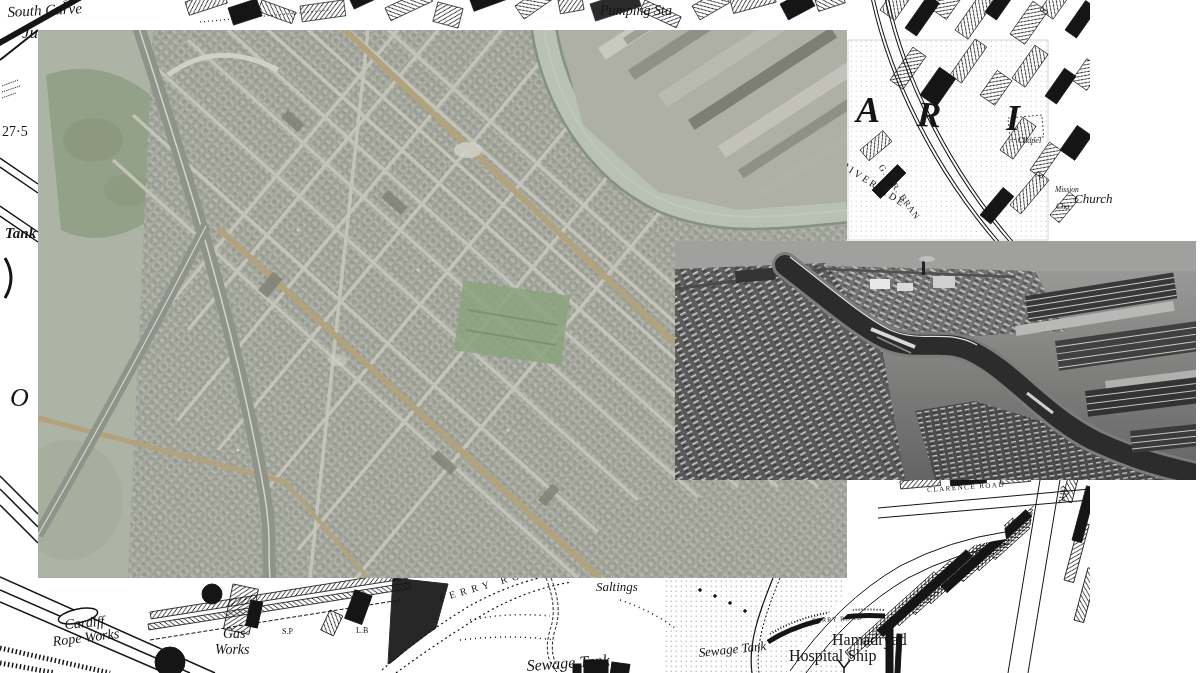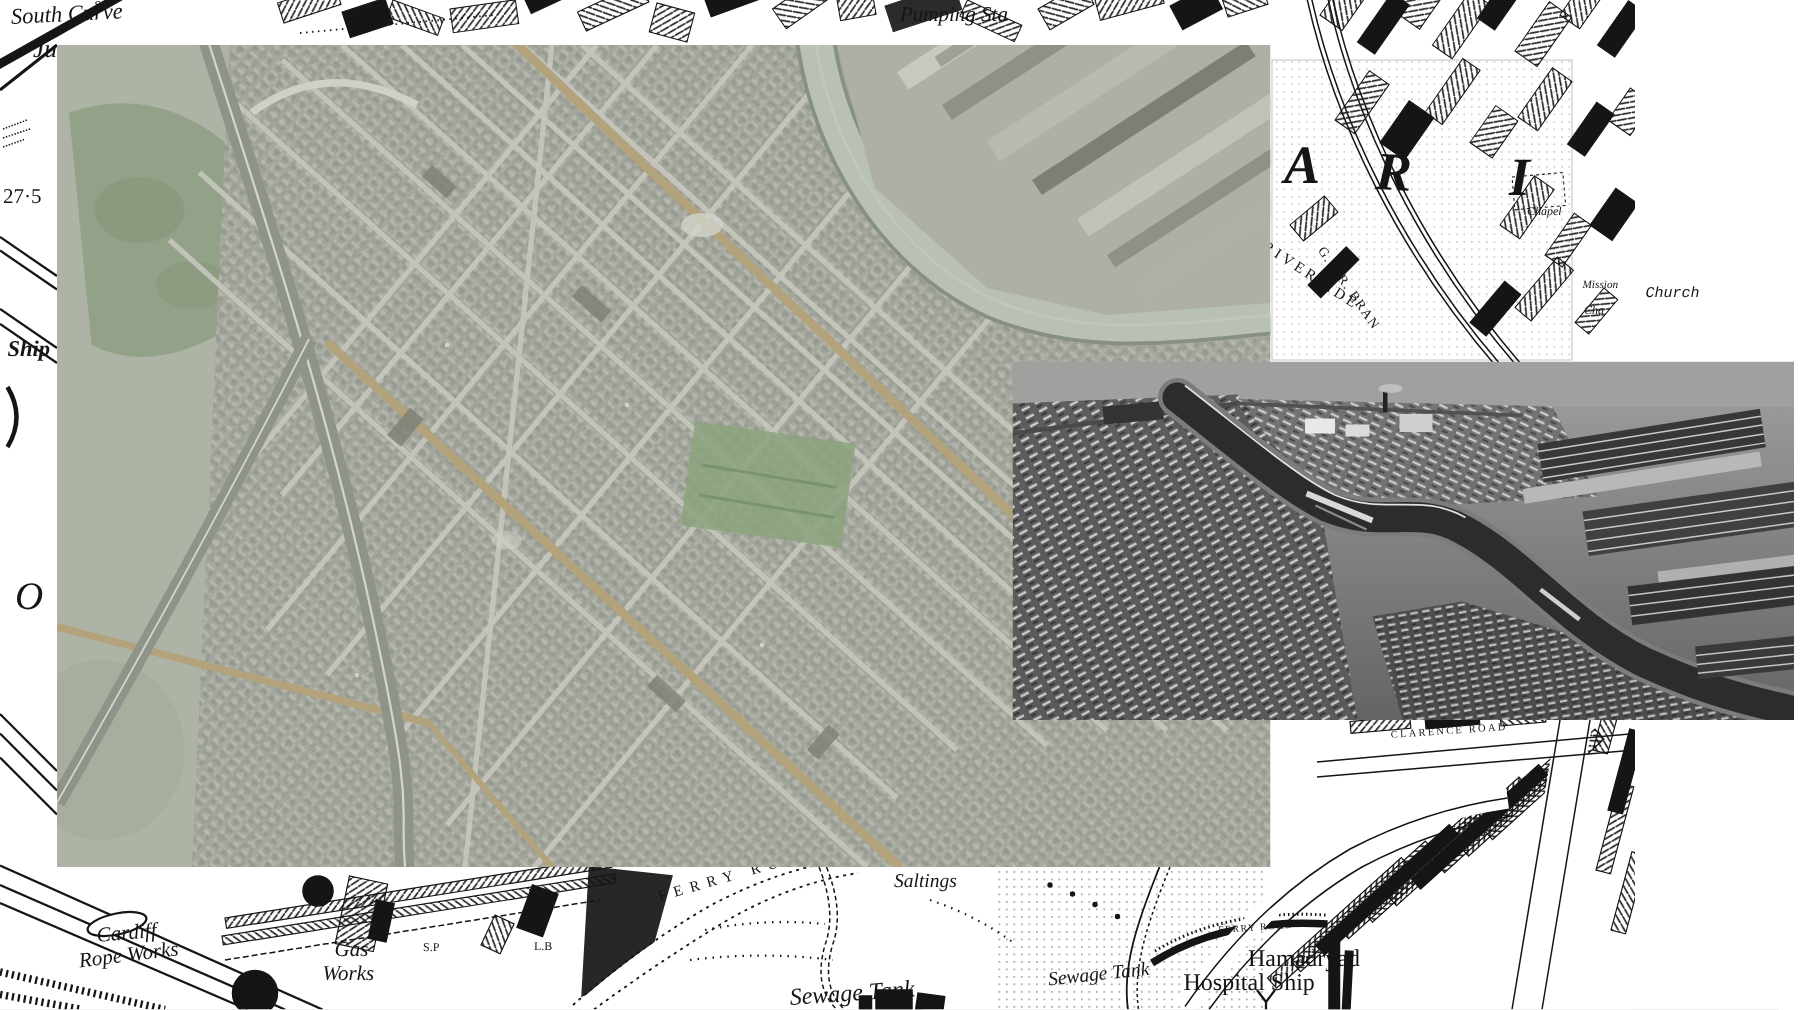--- a/index.html
+++ b/index.html
@@ -174,31 +174,31 @@
         <rect x="950" y="478" width="36" height="8" fill="#151515" transform="rotate(-5 950 478)"></rect>
         <rect x="1000" y="476" width="30" height="8" fill="url(#h2)" transform="rotate(-5 1000 476)"></rect>
       </g>
     </svg>
   </div>
 
   <span class="map-label it" style="left:7px;top:5px;font-size:15px;transform:rotate(-3deg);">South Curve</span>
   <span class="map-label it" style="left:22px;top:24px;font-size:17px;">Ju</span>
   <span class="map-label" style="left:63px;top:0;font-size:8px;">S.P</span>
   <span class="map-label" style="left:2px;top:125px;font-size:14px;">27·5</span>
-  <span class="map-label it bold" style="left:5px;top:226px;font-size:15px;">Ship</span>
+  <span class="map-label it bold" style="left:5px;top:226px;font-size:15px;">Tank</span>
   <span class="map-label it" style="left:10px;top:385px;font-size:26px;">O</span>
   <span class="map-label it" style="left:600px;top:4px;font-size:14px;">Pumping Sta</span>
   <span class="map-label it bold" style="left:856px;top:92px;font-size:36px;">A</span>
   <span class="map-label it bold" style="left:918px;top:96px;font-size:36px;transform:rotate(3deg);">R</span>
   <span class="map-label it bold" style="left:1006px;top:100px;font-size:36px;">I</span>
   <span class="map-label" style="left:845px;top:160px;font-size:10px;letter-spacing:2.5px;transform:rotate(33deg);">RIVERSIDE</span>
   <span class="map-label" style="left:884px;top:163px;font-size:9px;letter-spacing:1px;transform:rotate(55deg);">G.W.R. BRAN</span>
   <span class="map-label it" style="left:1018px;top:137px;font-size:8px;">Chapel</span>
   <span class="map-label it" style="left:1055px;top:186px;font-size:7.5px;">Mission</span>
-  <span class="map-label it" style="left:1097px;top:192px;font-size:10px;font-family:Liberation Mono, monospace;">Church</span>
+  <span class="map-label it" style="left:1074px;top:192px;font-size:13px;">Church</span>
   <span class="map-label it" style="left:1056px;top:203px;font-size:8px;">Cha</span>
   <span class="map-label" style="left:927px;top:487px;font-size:7px;letter-spacing:1.5px;transform:rotate(-4deg);">CLARENCE ROAD</span>
   <span class="map-label" style="left:812px;top:618px;font-size:6.5px;letter-spacing:1px;transform:rotate(-4deg);">FERRY ROAD</span>
   <span class="map-label" style="left:800px;top:632px;font-size:16px;margin-left:32px;">Hamadryad</span>
   <span class="map-label" style="left:789px;top:648px;font-size:16px;">Hospital Ship</span>
   <span class="map-label" style="left:438px;top:594px;font-size:10px;letter-spacing:5px;transform:rotate(-16deg);">FERRY ROAD</span>
   <span class="map-label it" style="left:596px;top:580px;font-size:13px;">Saltings</span>
   <span class="map-label it" style="left:526px;top:658px;font-size:16px;transform:rotate(-4deg);">Sewage Tank</span>
   <span class="map-label it" style="left:698px;top:646px;font-size:13px;transform:rotate(-6deg);">Sewage Tank</span>
   <span class="map-label it" style="left:64px;top:618px;font-size:14px;transform:rotate(-5deg);">Cardiff</span>

